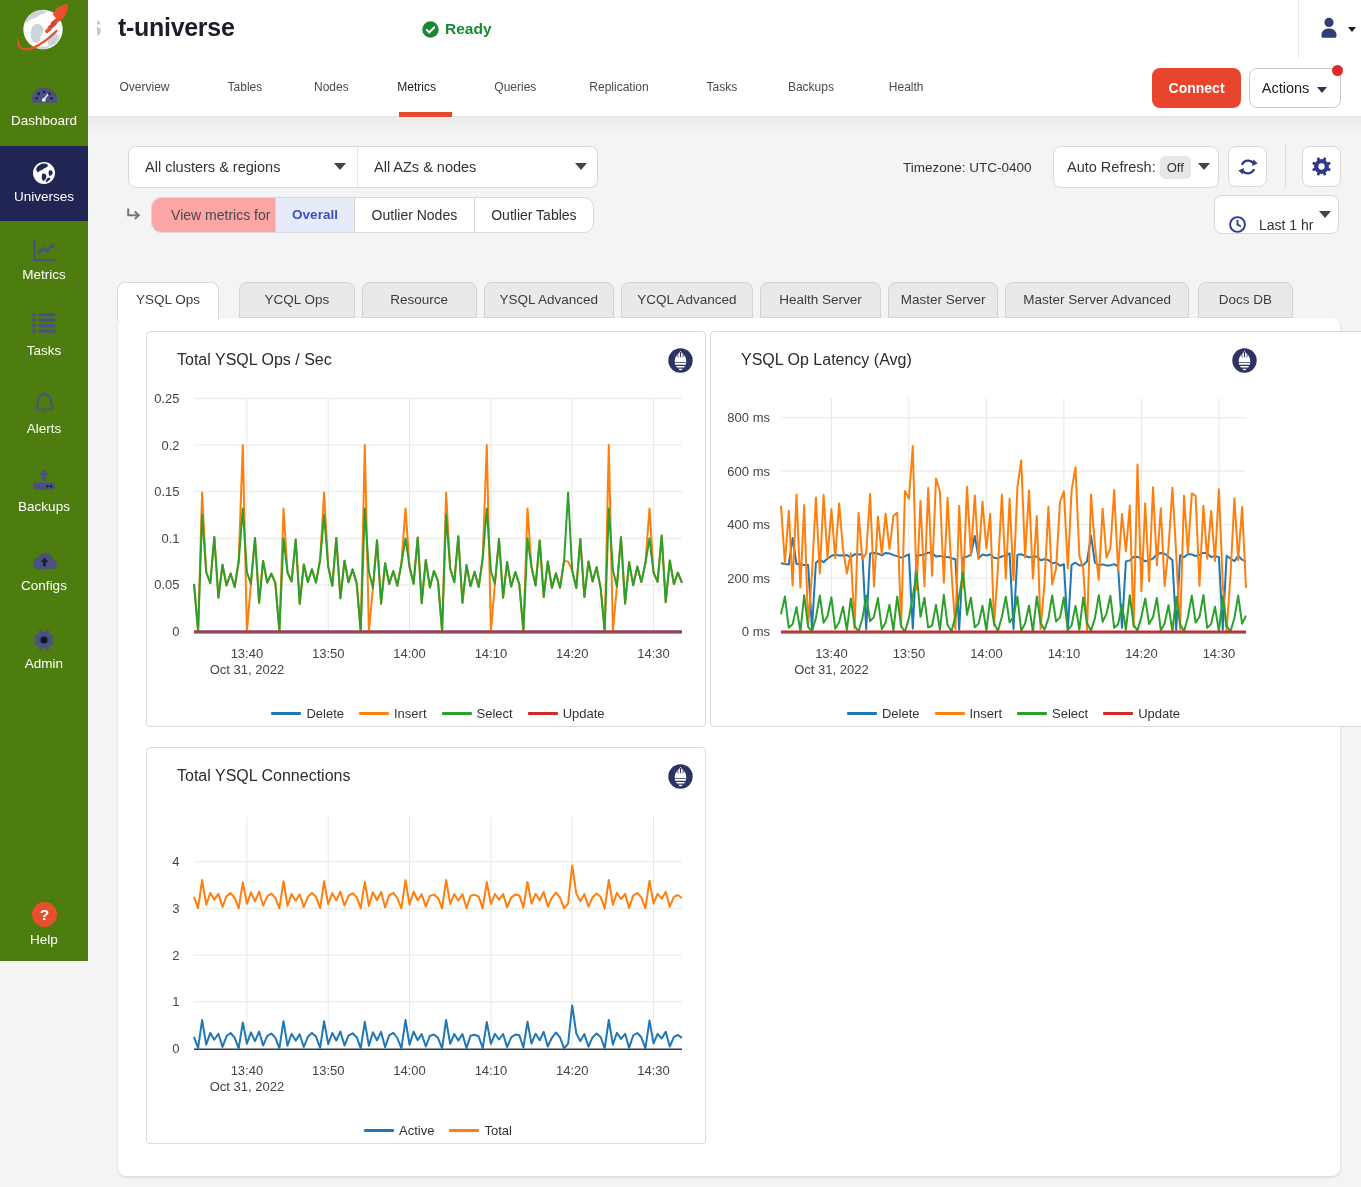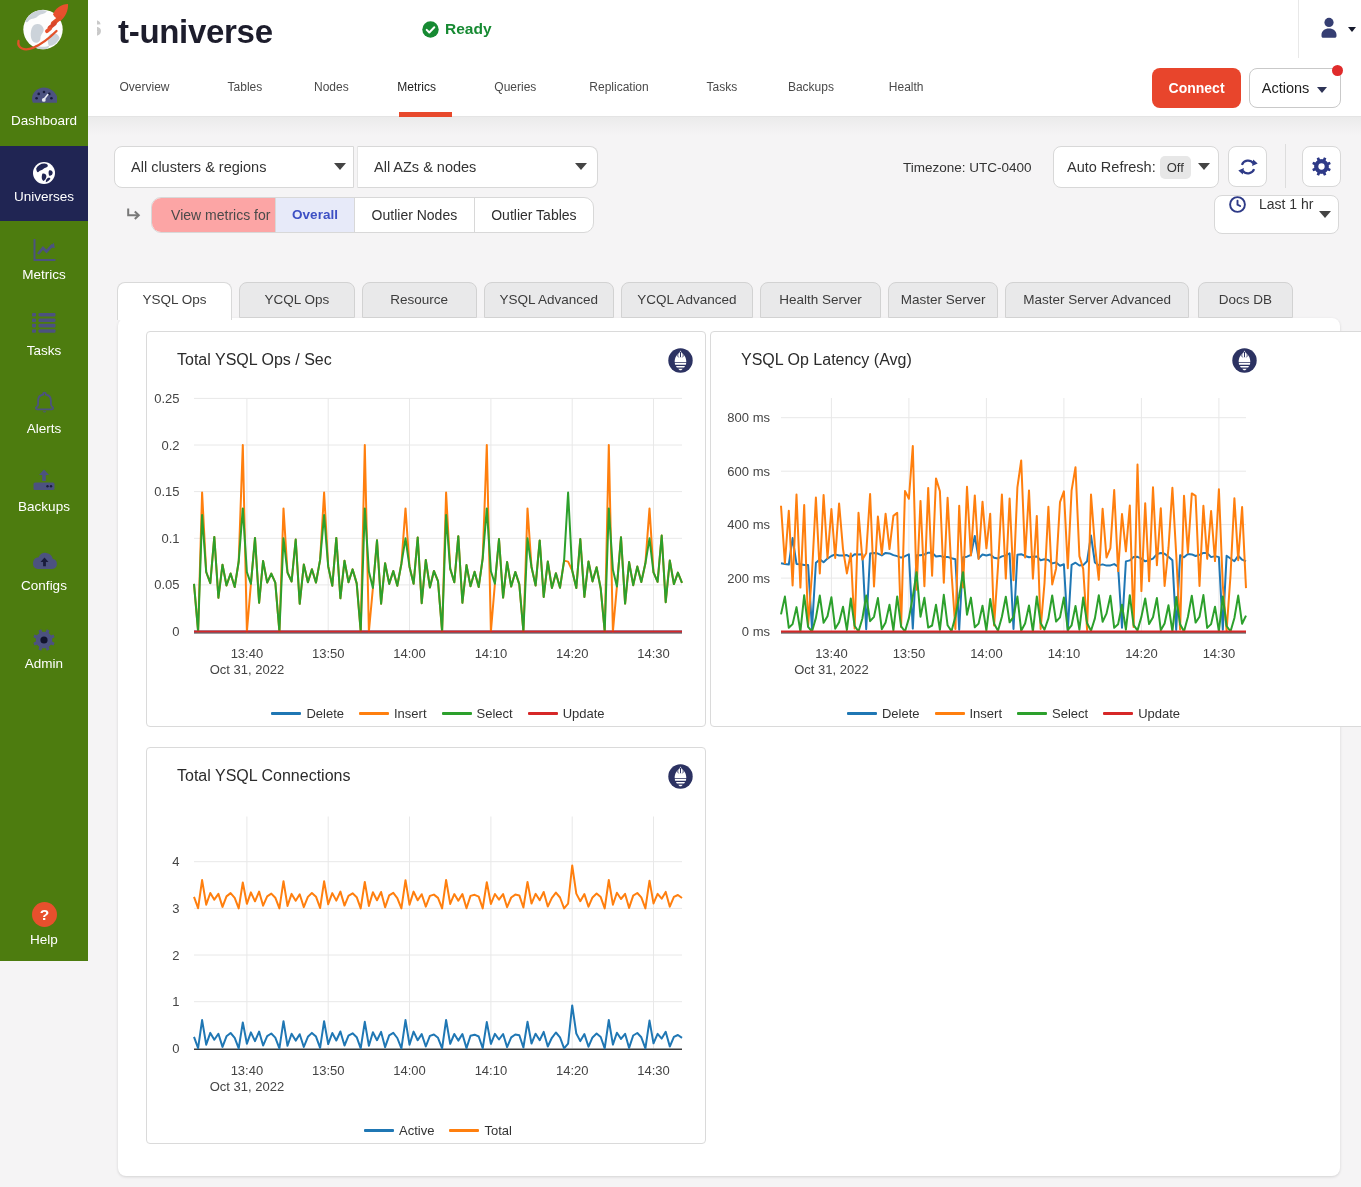--- a/index.html
+++ b/index.html
@@ -2,21 +2,21 @@
 <html><head><meta charset="utf-8"><style>
 *{margin:0;padding:0;box-sizing:border-box}
 html,body{width:1361px;height:1187px;background:#f5f4f5;font-family:"Liberation Sans",sans-serif}
 body{position:relative;overflow:hidden}
 .sidebar{position:absolute;left:0;top:0;width:88px;height:961px;background:#4d7c0f;z-index:10}
 .active-block{position:absolute;left:0;top:146px;width:88px;height:75px;background:#202553}
 .sicon{position:absolute;left:0;width:88px;text-align:center;line-height:0}
 .sicon svg{display:inline-block}
 .slabel{position:absolute;left:0;width:88px;text-align:center;color:#fff;font-size:13.5px}
 .header{position:absolute;left:88px;top:0;width:1273px;height:117px;background:#fff;border-bottom:1px solid #e4e4e4}
-.title{position:absolute;left:118px;top:13px;font-size:33px;font-weight:bold;color:#1d1d2c;letter-spacing:-0.3px}
+.title{position:absolute;left:118px;top:13px;font-size:25px;font-weight:bold;color:#1d1d2c;letter-spacing:-0.3px}
 .sliver{position:absolute;left:97px;top:14px;width:5px;height:24px;overflow:hidden}
 .sliver span{font-size:29px;font-weight:bold;color:#c9c9c9;margin-left:-11px;display:block;line-height:24px}
 .ready{position:absolute;left:422px;top:20px;display:flex;align-items:center;gap:6px;color:#168a32;font-weight:bold;font-size:15.5px}
 .hdivider{position:absolute;left:1298px;top:0;width:1px;height:58px;background:#e8e8e8}
 .person{position:absolute;left:1320px;top:17px;line-height:0}
 .caret{position:absolute;width:0;height:0;border-left:6px solid transparent;border-right:6px solid transparent;border-top:7px solid #40406a}
 .caret2{display:inline-block;width:0;height:0;border-left:5px solid transparent;border-right:5px solid transparent;border-top:6px solid #2e3456;margin-left:8px}
 .nav{position:absolute;top:80px;font-size:12px;color:#4a4a4a}
 .navon{color:#1c1c1c}
 .underline{position:absolute;left:398.8px;top:112px;width:53.2px;height:4.5px;background:#e8492c}
@@ -30,21 +30,21 @@
 .offpill{background:#e7e7e7;border-radius:5px;padding:4px 7px;margin-left:4px;font-size:13px;color:#333}
 .sqbtn{position:absolute;top:146px;width:39px;height:41px;background:#fff;border:1px solid #d8d8d8;border-radius:8px;display:flex;align-items:center;justify-content:center}
 .vdiv{position:absolute;left:1284.5px;top:144px;width:1px;height:44px;background:#ddd}
 .intoarrow{position:absolute;left:127px;top:208px;line-height:0}
 .vmgroup{position:absolute;left:150.5px;top:197px;height:36px;border:1px solid #d8d8d8;border-radius:10px;display:flex;overflow:hidden;background:#fff}
 .seg{height:34px;line-height:34px;font-size:14px;text-align:center;border-right:1px solid #d8d8d8}
 .seg1{width:124.5px;background:#fca5a5;color:#4a4a4a;text-indent:15px}
 .seg2{width:79px;background:#e7eaf9;color:#3d50c4;font-weight:bold;font-size:13.5px}
 .seg3{width:119.8px;color:#2f2f2f}
 .seg4{width:118.2px;color:#2f2f2f}
-.lastbox{position:absolute;left:1214px;top:195.4px;width:125.4px;height:39px;background:#fff;border:1px solid #d8d8d8;border-radius:8px;display:flex;align-items:flex-start;padding-left:14px;gap:13px;font-size:14px;color:#333}
+.lastbox{position:absolute;left:1214px;top:195.4px;width:125.4px;height:39px;background:#fff;border:1px solid #d8d8d8;border-radius:8px;display:flex;align-items:flex-end;padding-left:14px;gap:13px;font-size:14px;color:#333}
 .tab{position:absolute;top:281.5px;height:36.5px;background:#e9e9ea;border:1px solid #d2d2d2;border-radius:8px 8px 0 0;font-size:13.5px;color:#3c3c3c;text-align:center;line-height:34px;z-index:2}
 .taba{background:#fff;border-color:#d9d9d9;border-bottom:none;height:38px;z-index:4}
 .panel{position:absolute;left:118px;top:318px;width:1222px;height:858px;background:#fff;border-radius:8px;box-shadow:0 1px 3px rgba(0,0,0,.14);z-index:1}
 .card{position:absolute;background:#fff;border:1px solid #dadada;border-radius:4px;z-index:3}
 .ctitle{position:absolute;left:30px;top:19px;font-size:16px;color:#2b2b2b}
 .promicon{position:absolute;left:521px;top:16px;line-height:0}
 .card svg.chart{position:absolute;left:0;top:0}
 .legend{position:absolute;display:flex;justify-content:center;gap:15px;align-items:center;font-size:13px;color:#333}
 .li{display:inline-flex;align-items:center;gap:5px;white-space:nowrap}
 .ll{display:inline-block;width:30px;height:3px;border-radius:1px}
@@ -163,21 +163,21 @@
 <div class="nav" style="left:494.3px">Queries</div>
 <div class="nav" style="left:589.3px">Replication</div>
 <div class="nav" style="left:706.6px">Tasks</div>
 <div class="nav" style="left:787.9px">Backups</div>
 <div class="nav" style="left:888.8px">Health</div>
 <div class="underline"></div>
 <div class="connect">Connect</div>
 <div class="actions">Actions<span class="caret2"></span></div>
 <div class="reddot"></div>
 
-<div class="dd" style="left:114px;width:240px;border-radius:8px 0 0 8px">All clusters &amp; regions</div>
+<div class="dd" style="left:128px;width:240px;border-radius:8px 0 0 8px">All clusters &amp; regions</div>
 <div class="dd" style="left:357px;width:241px;border-left:1px solid #e6e6e6;border-radius:0 8px 8px 0">All AZs &amp; nodes</div>
 <span class="caret" style="left:334px;top:163px;border-top-color:#444"></span>
 <span class="caret" style="left:575px;top:163px;border-top-color:#444"></span>
 <div class="tz">Timezone: UTC-0400</div>
 <div class="arbox">Auto Refresh:<span class="offpill">Off</span></div>
 <span class="caret" style="left:1198px;top:163px;border-top-color:#444"></span>
 <div class="sqbtn" style="left:1228px">
     <svg width="20" height="20" viewBox="0 0 20 20">
       <path d="M3.9 7.8 A6.5 6.5 0 0 1 15.3 6.4" stroke="#2e3a87" stroke-width="2.2" fill="none"></path>
       <path fill="#2e3a87" d="M15.2 2.6 L19.7 6.5 L14.1 8.9 Z"></path>
@@ -205,21 +205,21 @@
 </div>
 <div class="lastbox">
     <svg width="17" height="17" viewBox="0 0 17 17">
       <circle cx="8.5" cy="8.5" r="7.4" fill="none" stroke="#2e3a87" stroke-width="1.9"></circle>
       <path d="M8.5 4.6v4l2.6 1.4" stroke="#2e3a87" stroke-width="1.9" fill="none" stroke-linecap="round"></path>
     </svg>
     <span>Last 1 hr</span>
   </div>
 <span class="caret" style="left:1319px;top:211px;border-top-color:#444"></span>
 <div class="panel"></div>
-<div class="tab taba" style="left:117px;width:115px">YSQL Ops</div>
+<div class="tab taba" style="left:117px;width:102px">YSQL Ops</div>
 <div class="tab" style="left:238.7px;width:116.2px">YCQL Ops</div>
 <div class="tab" style="left:361.7px;width:114.9px">Resource</div>
 <div class="tab" style="left:483.5px;width:130.5px">YSQL Advanced</div>
 <div class="tab" style="left:620.7px;width:132.2px">YCQL Advanced</div>
 <div class="tab" style="left:759.7px;width:121.8px">Health Server</div>
 <div class="tab" style="left:888.4px;width:109.4px">Master Server</div>
 <div class="tab" style="left:1004.7px;width:184.8px">Master Server Advanced</div>
 <div class="tab" style="left:1198px;width:95px">Docs DB</div>
 <div class="card" style="left:146px;top:331px;width:560px;height:396px">
     <div class="ctitle">Total YSQL Ops / Sec</div>

